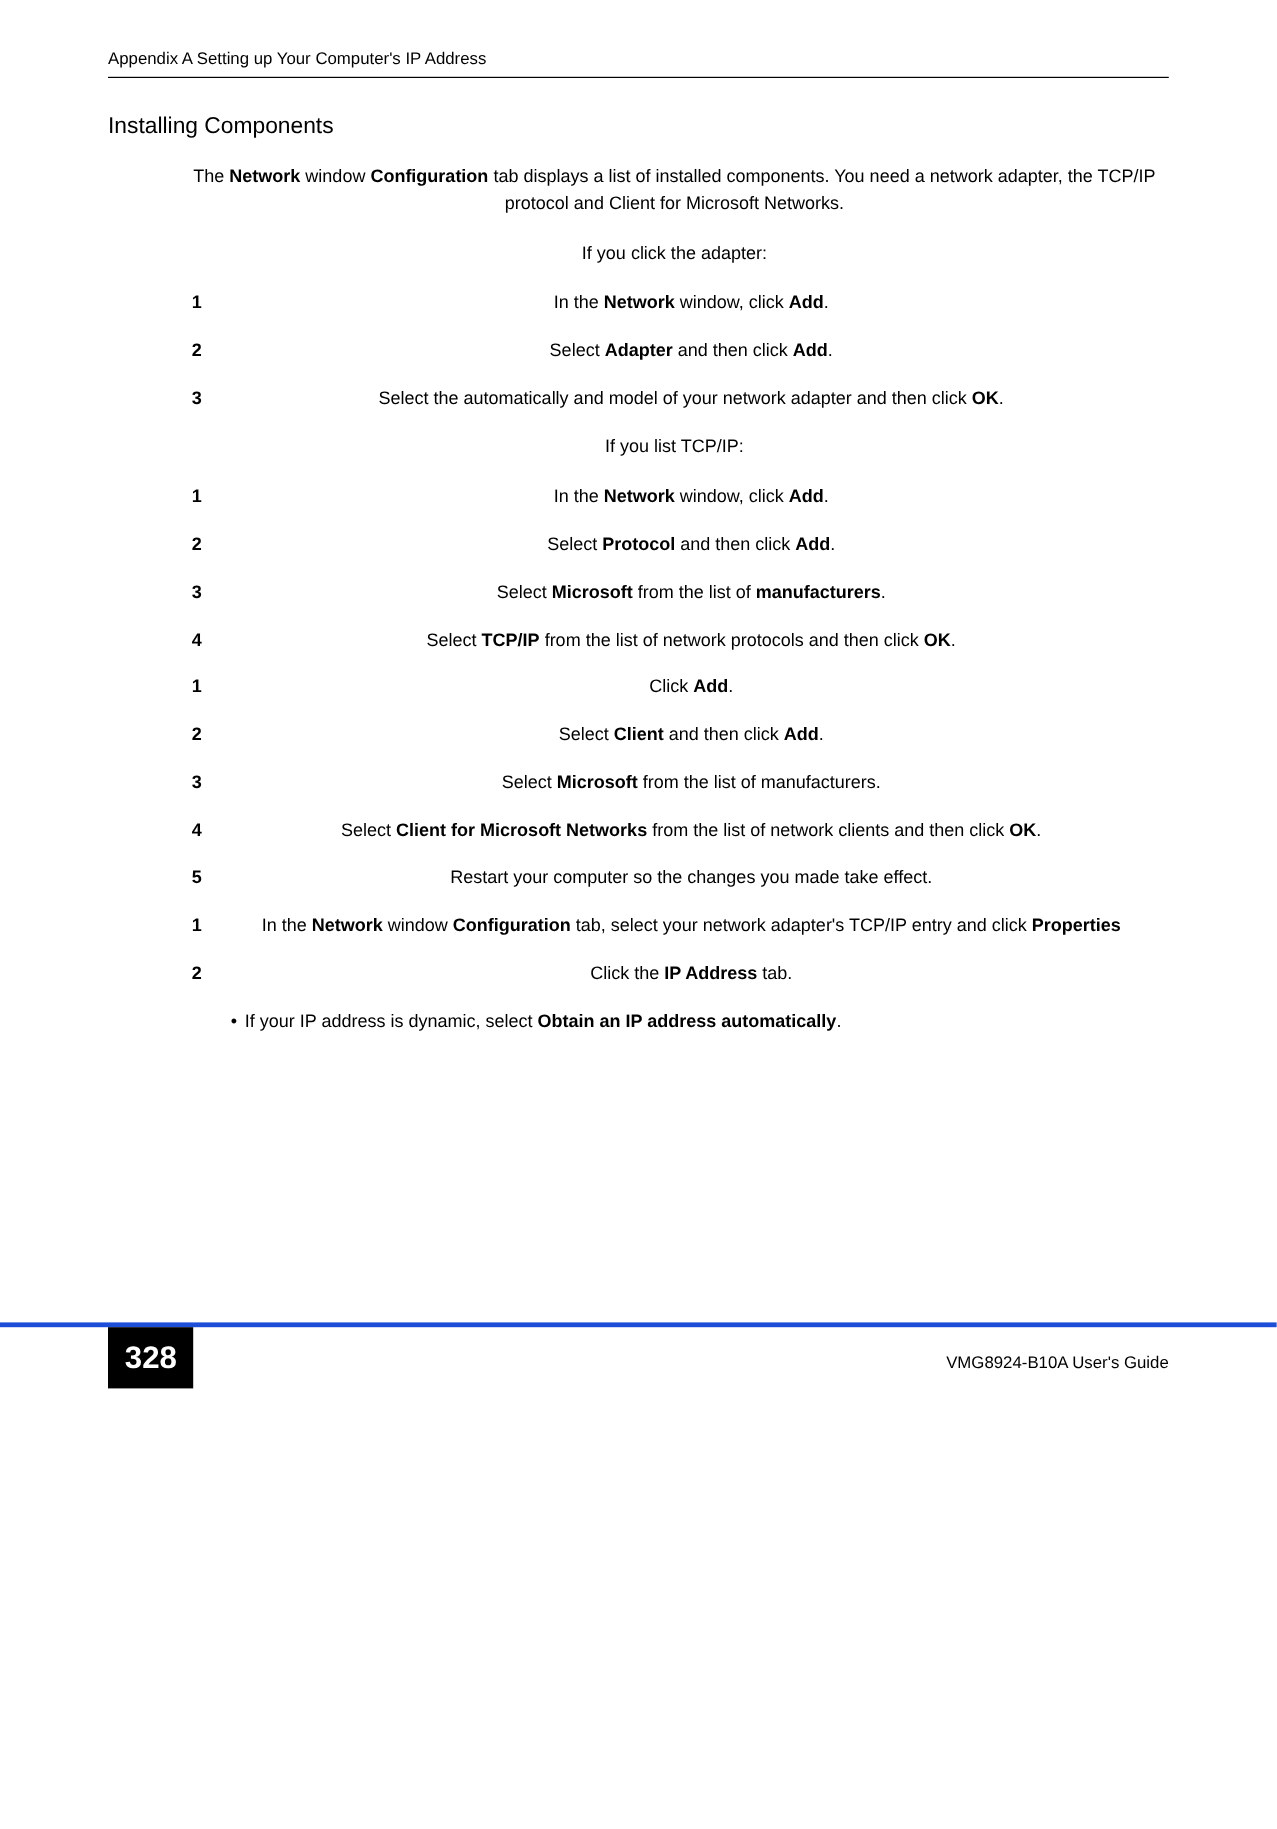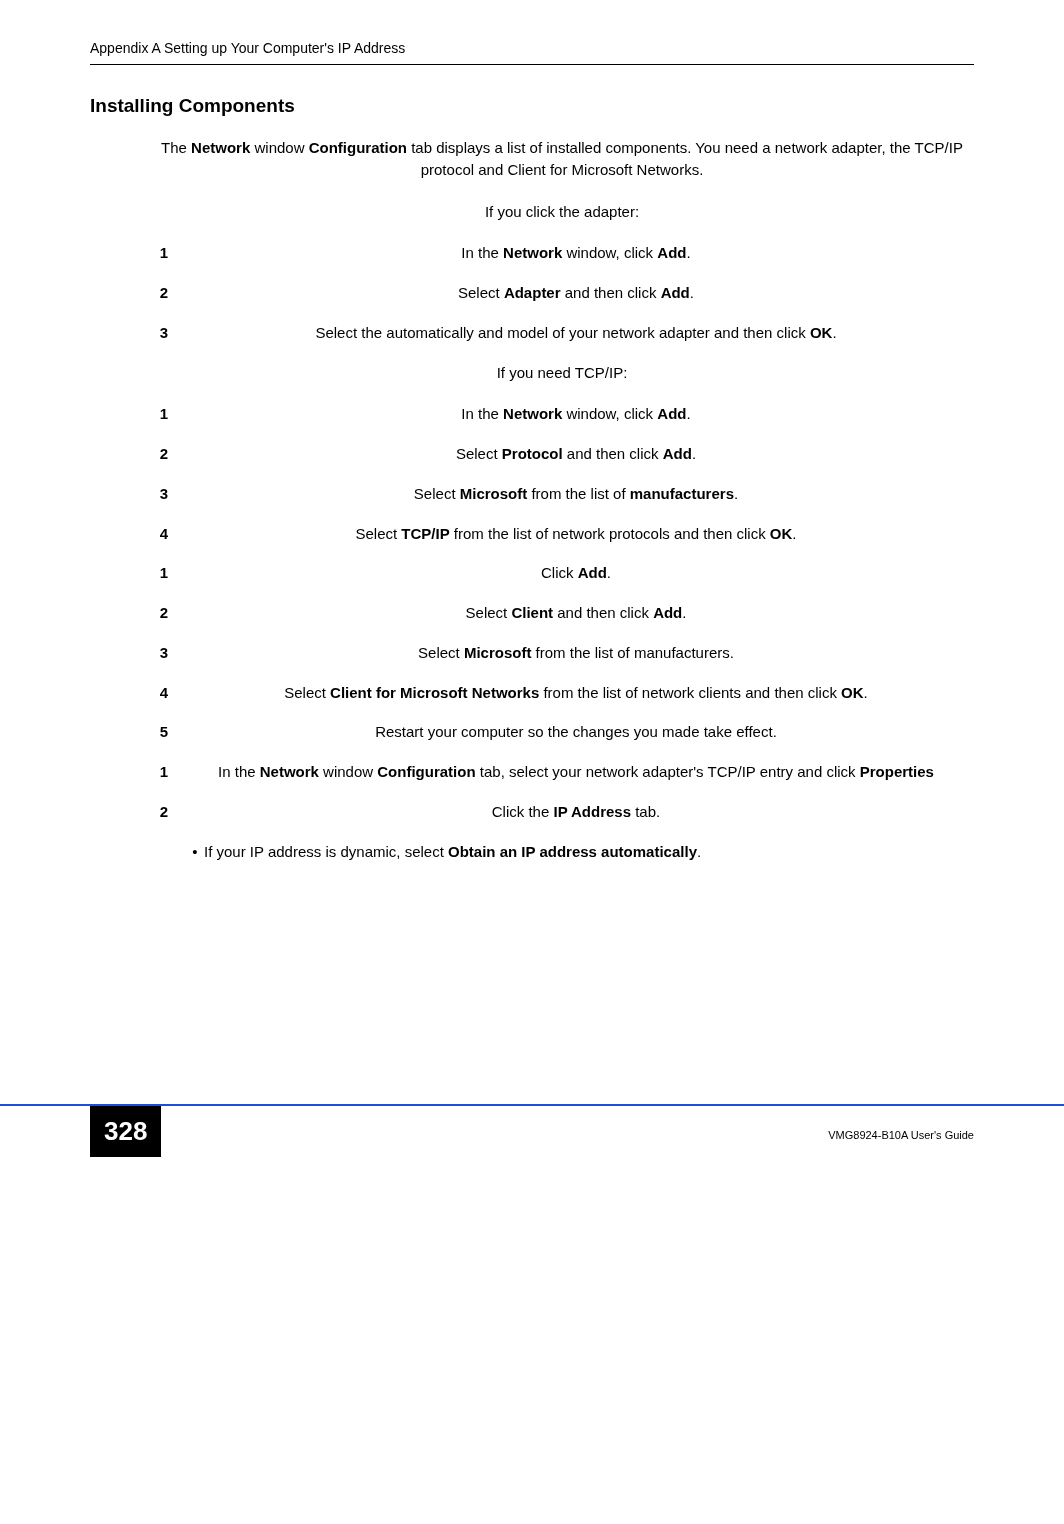--- a/index.html
+++ b/index.html
@@ -16,21 +16,21 @@
     position: relative;
   }
   .header-line {
     font-size: 14px;
     border-bottom: 1px solid #000;
     padding-bottom: 8px;
     margin-bottom: 30px;
   }
   h2 {
     font-size: 19px;
-    font-weight: bold;
+    font-weight: normal;
     margin: 0 0 20px 0;
   }
   .body-text {
     font-size: 15px;
     line-height: 1.45;
     margin: 0 0 20px 0;
   }
   .indent-block {
     margin-left: 60px;
     text-align: center;
@@ -59,38 +59,38 @@
     width: 18px;
     flex-shrink: 0;
   }
   b { font-weight: bold; }
   .footer {
     position: absolute;
     bottom: 30px;
     left: 0;
     right: 0;
     padding: 0 90px;
-    border-top: 2px solid #1d4ed8;
+    border-top: 4px solid #1d4ed8;
   }
   .footer-inner {
     display: flex;
     align-items: center;
     justify-content: space-between;
     padding-top: 6px;
   }
   .page-num-box {
     background: #000;
     color: #fff;
     font-size: 26px;
     font-weight: bold;
     padding: 10px 14px;
     margin-top: -6px;
   }
   .footer-text {
-    font-size: 11px;
+    font-size: 14px;
   }
 </style>
 </head>
 <body>
 
 <div class="page">
 
   <div class="header-line">Appendix A Setting up Your Computer's IP Address</div>
 
   <h2>Installing Components</h2>
@@ -108,21 +108,21 @@
       <div class="list-content"><span>In the </span><b>Network</b><span> window, click </span><b>Add</b><span>.</span></div>
     </div>
     <div class="list-item">
       <div class="list-num">2</div>
       <div class="list-content"><span>Select </span><b>Adapter</b><span> and then click </span><b>Add</b><span>.</span></div>
     </div>
     <div class="list-item">
       <div class="list-num">3</div>
       <div class="list-content"><span>Select the automatically and model of your network adapter and then click </span><b>OK</b><span>.</span></div>
     </div>
-    <p class="body-text">If you need TCP/IP:</p>
+    <p class="body-text">If you list TCP/IP:</p>
   </div>
 
   <div class="indent-block">
     <div class="list-item">
       <div class="list-num">1</div>
       <div class="list-content"><span>In the </span><b>Network</b><span> window, click </span><b>Add</b><span>.</span></div>
     </div>
     <div class="list-item">
       <div class="list-num">2</div>
       <div class="list-content"><span>Select </span><b>Protocol</b><span> and then click </span><b>Add</b><span>.</span></div>

